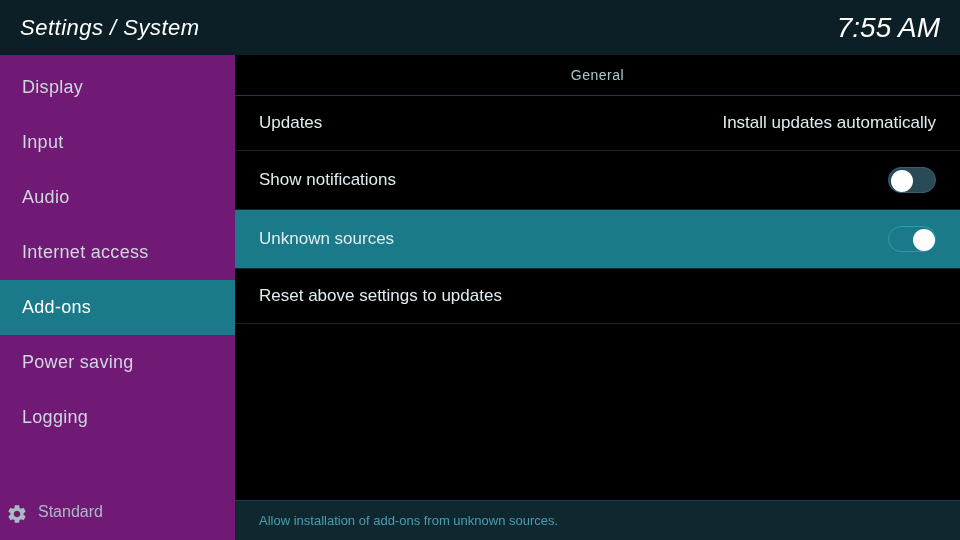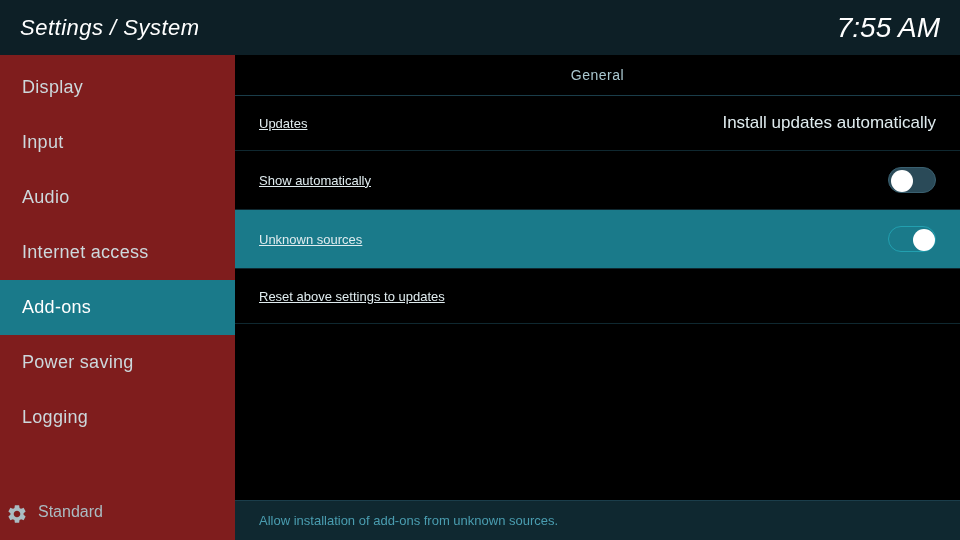--- a/index.html
+++ b/index.html
@@ -49,21 +49,21 @@
     
     .main-layout {
       display: flex;
       flex: 1;
       overflow: hidden;
     }
 
     
     .sidebar {
       width: 235px;
-      background: #7f1d1d;
+      background: #701a75;
       display: flex;
       flex-direction: column;
       padding-top: 5px;
     }
 
     .sidebar-item {
       padding: 17px 22px;
       font-size: 18px;
       font-weight: 300;
       color: #cdd8dc;
@@ -122,24 +122,23 @@
       padding: 16px 24px;
       border-bottom: 1px solid #0f2830;
       min-height: 55px;
     }
 
     .setting-row.selected {
       background: #1a7a8a;
     }
 
     .setting-label {
-      font-size: 13px;
+      font-size: 17px;
       font-weight: 300;
       color: #e0ecef;
-      text-decoration: underline;
     }
 
     .setting-value {
       font-size: 17px;
       font-weight: 300;
       color: #e0ecef;
       margin-left: 30px;
     }
 
     
@@ -234,21 +233,21 @@
 
     <div class="content-area">
       <div class="content-body">
         <div class="section-header">General</div>
         <div id="settings-rows">
             <div class="setting-row">
               <span class="setting-label">Updates</span>
               <span class="setting-value">Install updates automatically</span>
             </div>
             <div class="setting-row">
-              <span class="setting-label">Show automatically</span>
+              <span class="setting-label">Show notifications</span>
               <div class="toggle off">
                 <div class="toggle-knob"></div>
               </div>
             </div>
             <div class="setting-row selected">
               <span class="setting-label">Unknown sources</span>
               <div class="toggle on">
                 <div class="toggle-knob"></div>
               </div>
             </div>

